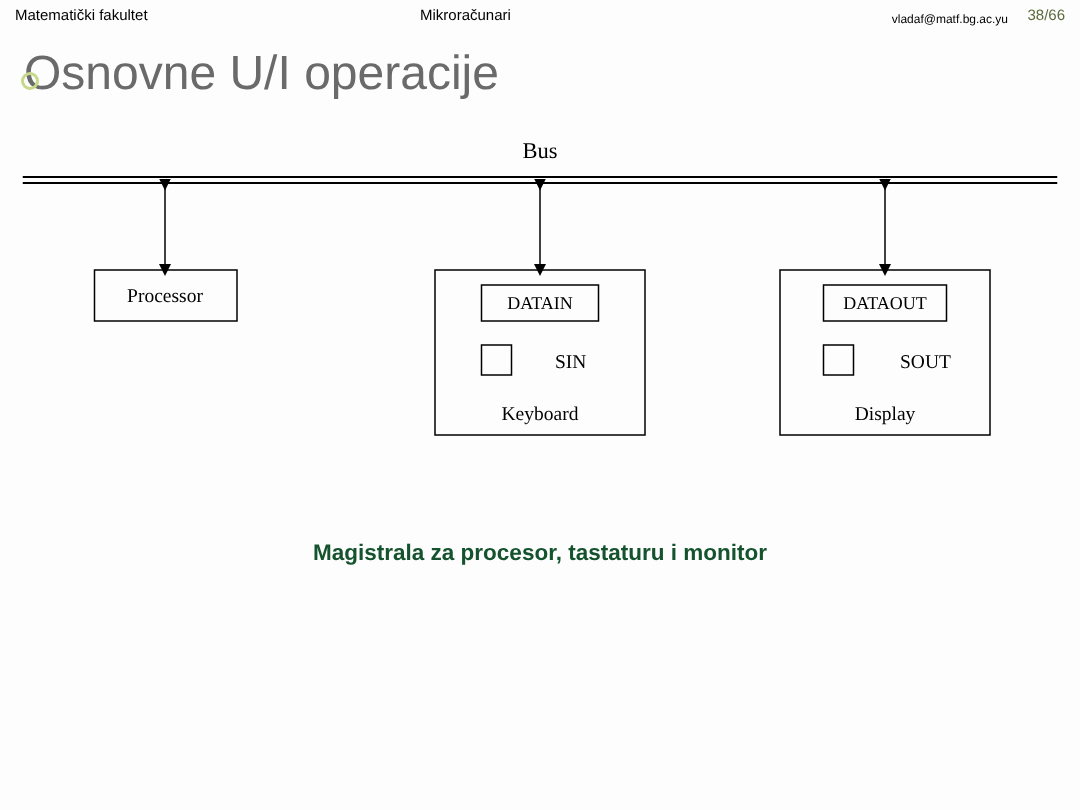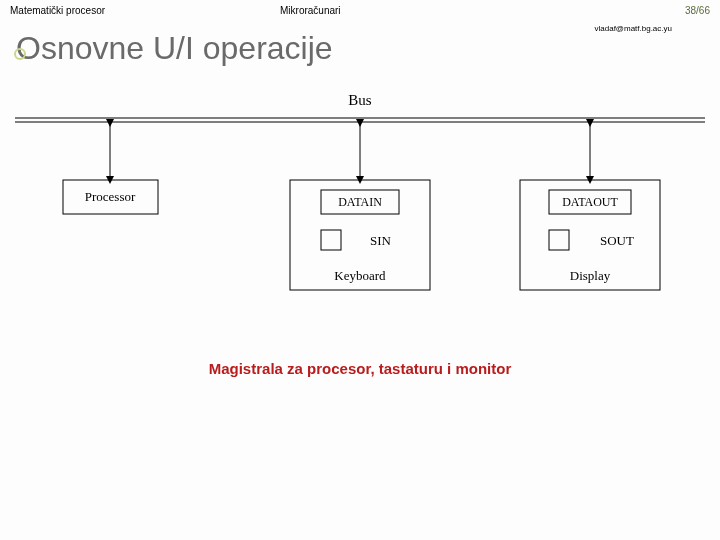--- a/index.html
+++ b/index.html
@@ -13,21 +13,21 @@
     overflow: hidden;
   }
   .header {
     position: relative;
     height: 22px;
     font-size: 10px;
     color: #000;
   }
   .hdr-left { position: absolute; left: 10px; top: 5px; }
   .hdr-center { position: absolute; left: 280px; top: 5px; }
-  .hdr-email { position: absolute; right: 48px; top: 24px; font-size: 8px; }
+  .hdr-email { position: absolute; right: 48px; top: 8px; font-size: 8px; }
   .hdr-page { position: absolute; right: 10px; top: 5px; font-size: 10px; color: #5a6b3a; }
   .title {
     font-size: 32px;
     color: #6a6a6a;
     margin: 8px 0 0 16px;
     font-family: Arial, sans-serif;
   }
   .bullet {
     position: absolute;
     left: 14px;
@@ -47,29 +47,29 @@
   }
   .caption {
     position: absolute;
     left: 0;
     top: 360px;
     width: 720px;
     text-align: center;
     font-size: 15px;
     font-weight: bold;
     font-family: Arial, sans-serif;
-    color: #b91c1c;
+    color: #14532d;
   }
   svg text { font-family: 'Times New Roman', serif; }
 </style>
 </head>
 <body>
 
 <div class="header">
-  <span class="hdr-left">Matematički procesor</span>
+  <span class="hdr-left">Matematički fakultet</span>
   <span class="hdr-center">Mikroračunari</span>
   <span class="hdr-email">vladaf@matf.bg.ac.yu</span>
   <span class="hdr-page">38/66</span>
 </div>
 
 <div class="bullet"></div>
 <div class="title">Osnovne U/I operacije</div>
 
 <div class="diagram">
 <svg width="690" height="230" viewBox="0 0 690 230">

